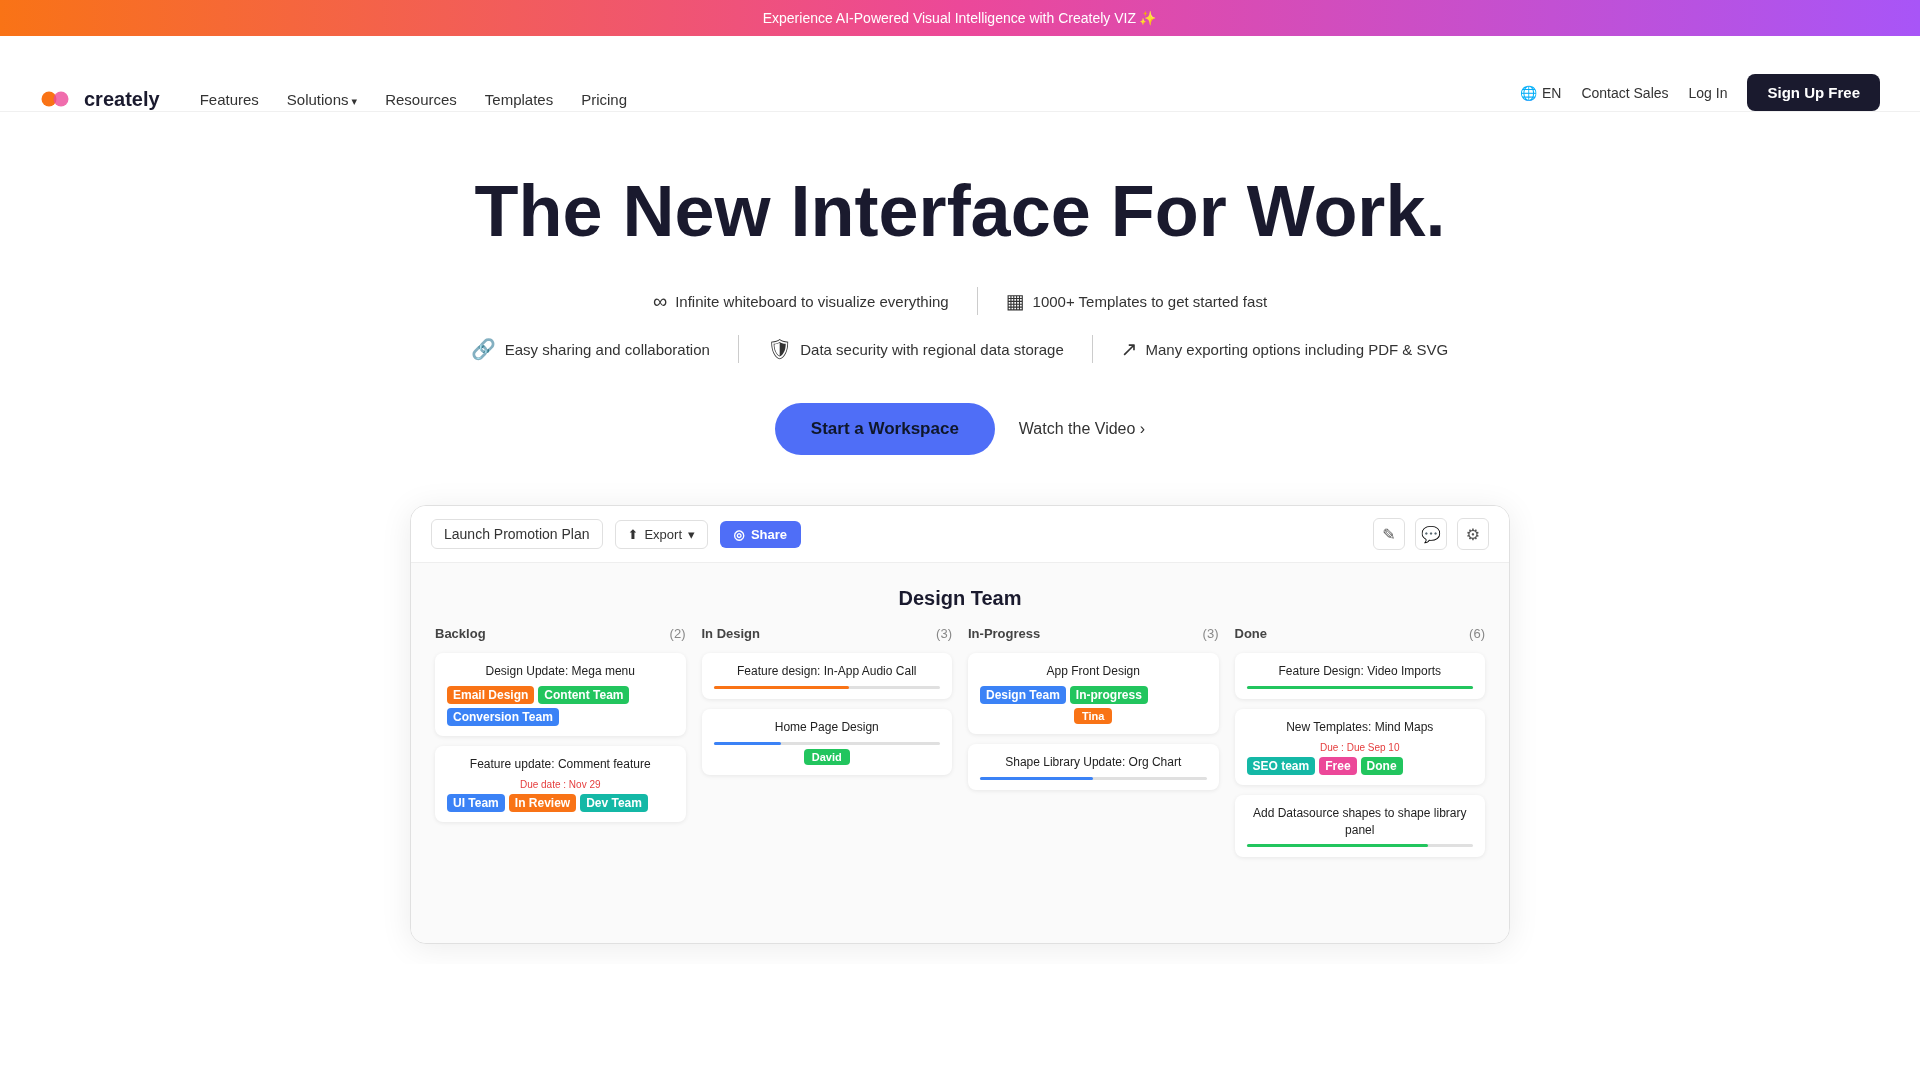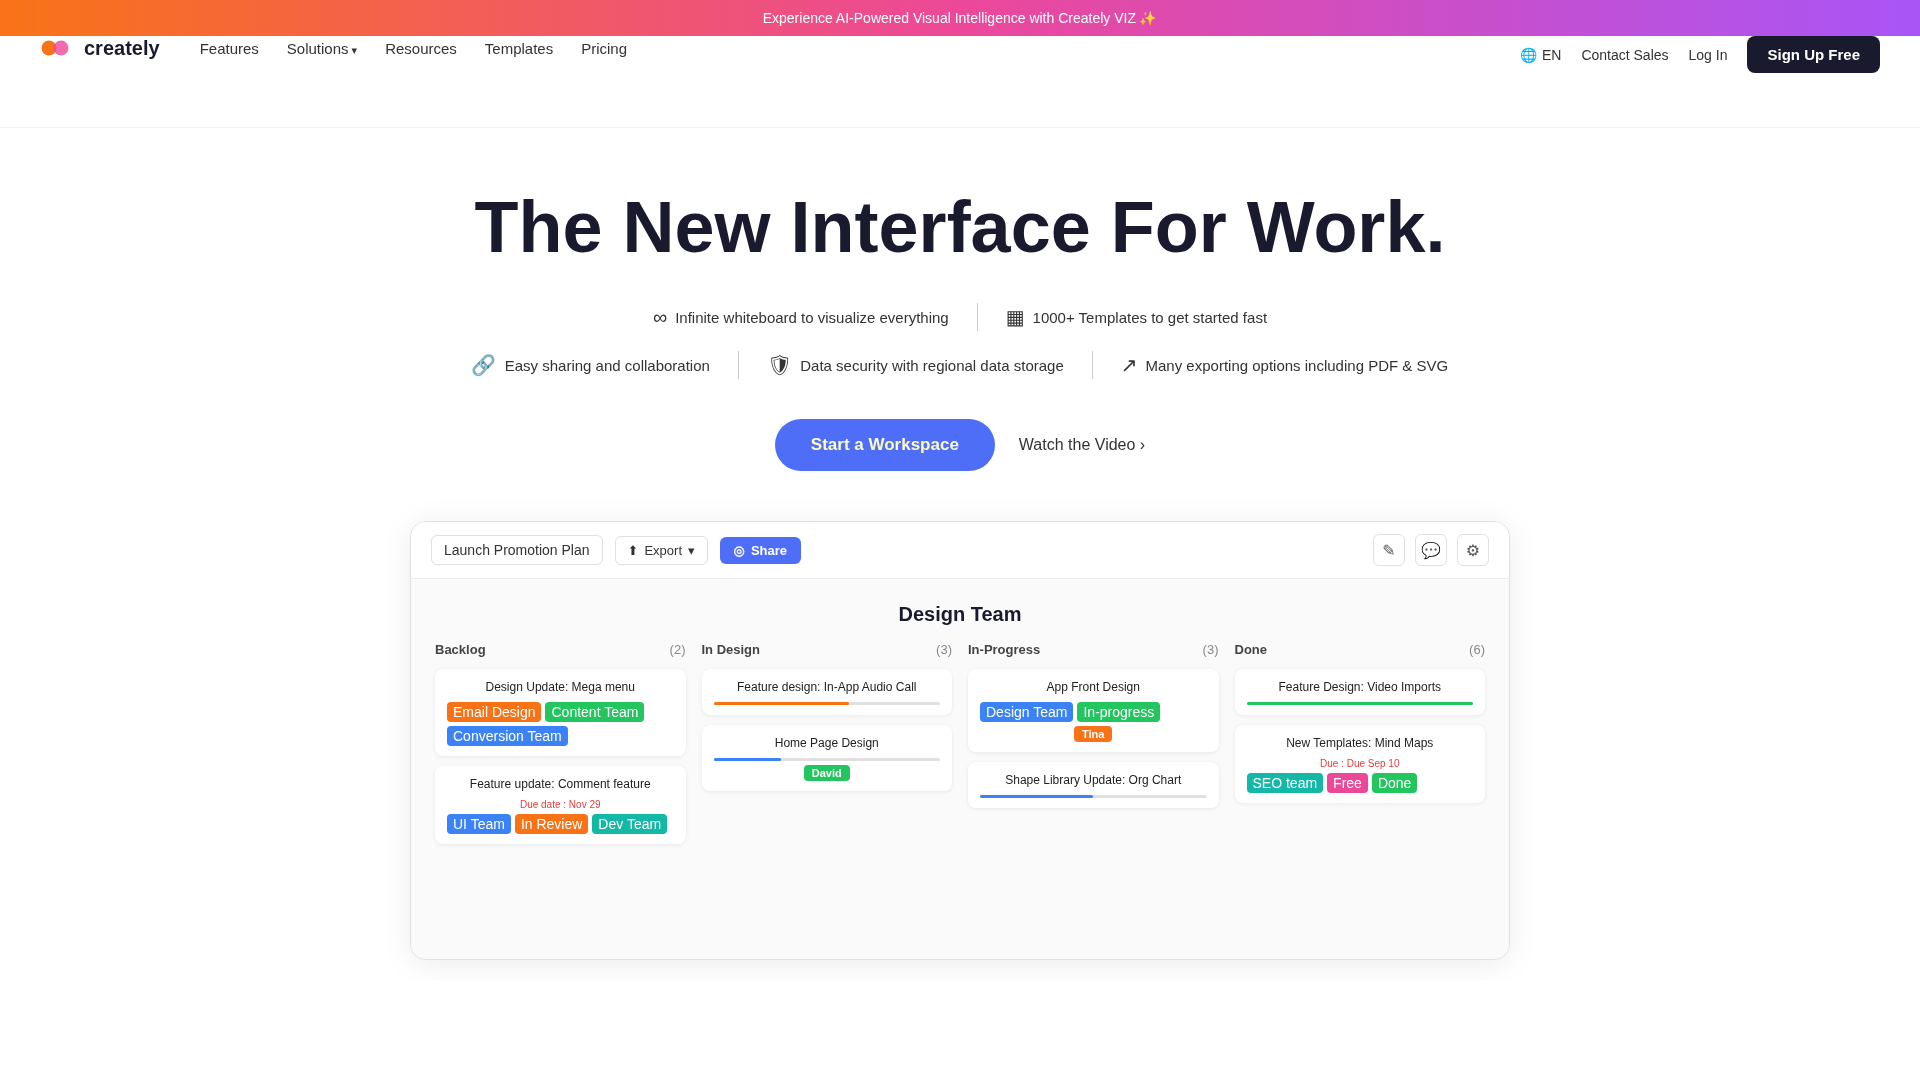--- a/index.html
+++ b/index.html
@@ -10,24 +10,24 @@
       background: linear-gradient(90deg, #f97316, #ec4899, #a855f7);
       text-align: center;
       padding: 10px 20px;
       font-size: 14px;
       color: #fff;
     }
 
     
     .navbar {
       display: flex;
-      align-items: flex-start;
+      align-items: flex-end;
       justify-content: space-between;
       padding: 0 40px;
-      height: 92px;
+      height: 76px;
       border-bottom: 1px solid #f0f0f0;
       background: #fff;
     }
     .nav-left { display: flex; align-items: center; gap: 40px; }
     .logo { display: flex; align-items: center; gap: 8px; font-weight: 700; font-size: 20px; color: #1a1a2e; }
     .logo-icon { width: 36px; height: 24px; }
     .nav-links { display: flex; align-items: center; gap: 28px; }
     .nav-links a { text-decoration: none; color: #333; font-size: 15px; font-weight: 500; }
     .nav-links .with-arrow::after { content: ' ▾'; font-size: 11px; }
     .nav-right { display: flex; align-items: center; gap: 20px; }
@@ -90,21 +90,21 @@
 
     .cta-row {
       display: flex;
       justify-content: center;
       align-items: center;
       gap: 24px;
       margin-bottom: 50px;
     }
     .start-btn {
       background: #4f6ef7;
-      color: #fef9c3;
+      color: #0f172a;
       border: none;
       border-radius: 50px;
       padding: 16px 36px;
       font-size: 17px;
       font-weight: 600;
       cursor: pointer;
     }
     .watch-link {
       font-size: 16px;
       color: #333;
@@ -212,22 +212,22 @@
       margin-bottom: 10px;
       box-shadow: 0 1px 4px rgba(0,0,0,0.08);
       font-size: 12px;
       color: #333;
     }
     .card-title { font-size: 12px; color: #222; margin-bottom: 6px; line-height: 1.4; }
     .tag-row { display: flex; gap: 4px; flex-wrap: wrap; margin-top: 4px; }
     .tag {
       border-radius: 4px;
       padding: 2px 6px;
-      font-size: 14px;
-      font-weight: 400;
+      font-size: 12px;
+      font-weight: 700;
       color: #fff;
     }
     .tag-orange { background: #f97316; }
     .tag-green { background: #22c55e; }
     .tag-blue { background: #3b82f6; }
     .tag-teal { background: #14b8a6; }
     .tag-pink { background: #ec4899; }
     .due-date { font-size: 10px; color: #e53e3e; margin-top: 4px; }
     .avatar-badge {
       display: inline-block;
@@ -427,18 +427,24 @@
           </div>
           <div class="kanban-card">
             <div class="card-title">New Templates: Mind Maps</div>
             <div class="due-date">Due : Due Sep 10</div>
             <div class="tag-row">
               <span class="tag tag-teal">SEO team</span>
               <span class="tag tag-pink">Free</span>
               <span class="tag tag-green">Done</span>
             </div>
           </div>
+          <div class="kanban-card">
+            <div class="card-title">Add Datasource shapes to shape library panel</div>
+            <div class="progress-bar">
+              <div class="progress-fill progress-green" style="width:80%"></div>
+            </div>
+          </div>
         </div>
 
       </div>
     </div>
   </div>
 </section>
 
 </body></html>

